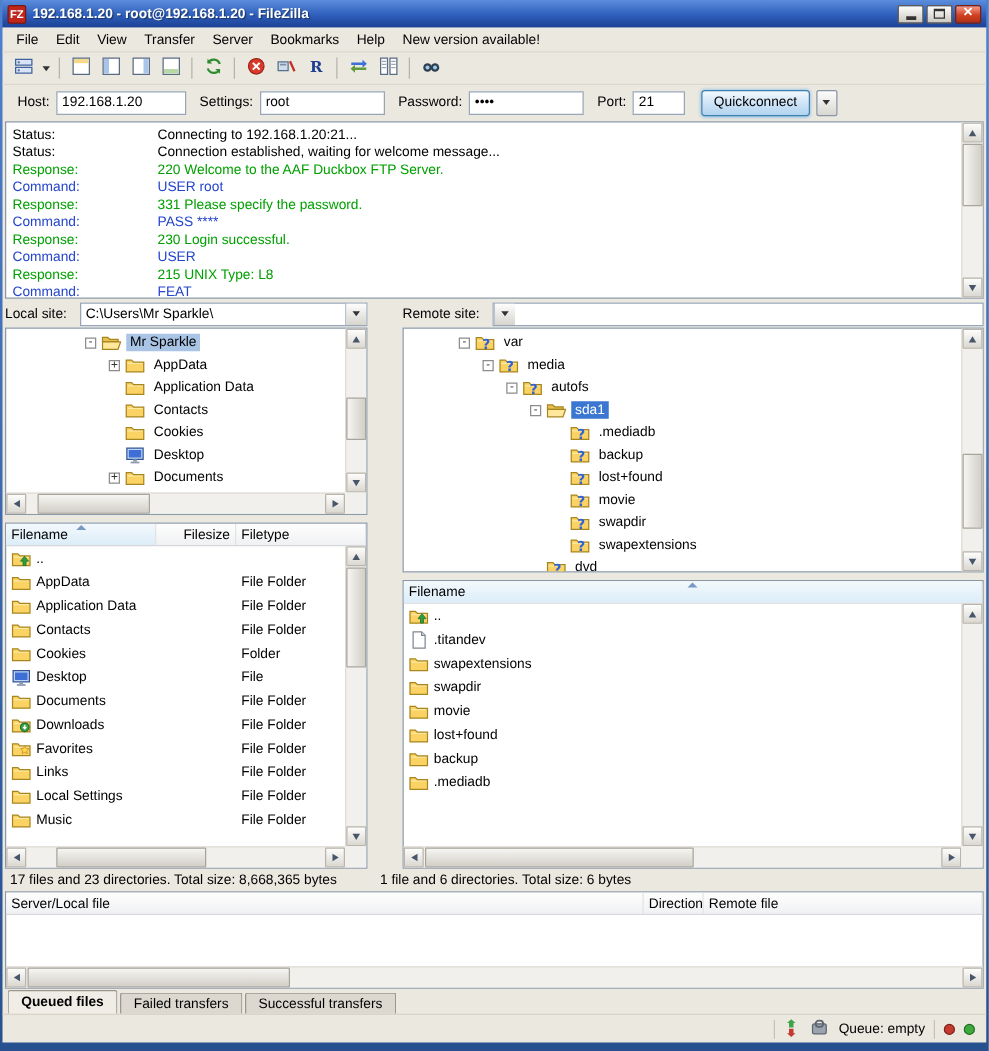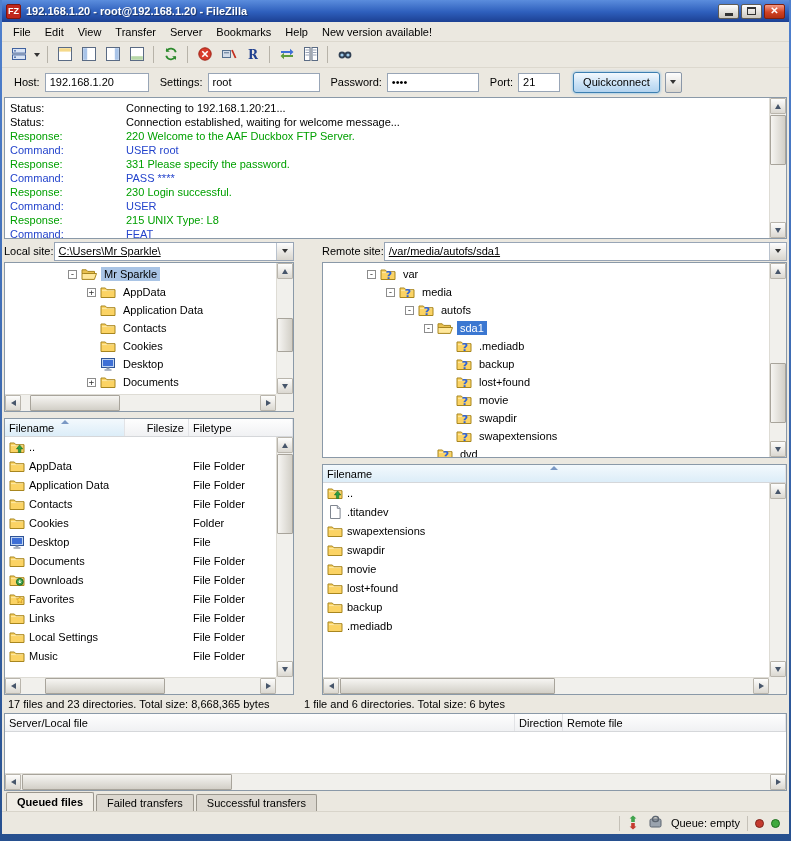--- a/index.html
+++ b/index.html
@@ -32,21 +32,21 @@
   .toolbar { height:26px; flex:none; display:flex; align-items:center; padding-left:5px; gap:1px; border-bottom:1px solid #dcd8ce; }
   .tb-btn { width:23px; height:22px; display:flex; align-items:center; justify-content:center; border-radius:2px; flex:none; }
   .tb-dd { width:11px; height:22px; display:flex; align-items:center; justify-content:center; flex:none; }
   .tb-sep { width:1px; height:17px; background:#b7b3a9; margin:0 4px; flex:none; }
   .dd-arrow { width:0; height:0; border-left:3.5px solid transparent; border-right:3.5px solid transparent; border-top:4px solid #333; }
 
   
   .qc { height:28px; flex:none; display:flex; align-items:center; padding:0 6px; gap:5px; }
   .qc label { margin-left:6px; white-space:nowrap; }
   .field { height:19px; border:1px solid #98a5b6; background:#fff; font:11px "Liberation Sans",sans-serif; padding:0 4px; }
-  .f-host{width:104px}.f-user{width:112px}.f-pass{width:92px}.f-port{width:42px}
+  .f-host{width:104px}.f-user{width:100px}.f-pass{width:92px}.f-port{width:42px}
   .qc-btn { height:21px; padding:0 9px; margin-left:8px; font:11px "Liberation Sans",sans-serif;
             background:linear-gradient(#f3f9fe,#cbe2f6 55%,#b2d3ef); border:1px solid #3c7fb1; border-radius:3px;
             box-shadow:0 0 3px #6fb3e8; }
   .qc-dd { width:17px; height:21px; background:linear-gradient(#fdfdfd,#dad7d0); border:1px solid #8a97a8;
            border-radius:2px; display:flex; align-items:center; justify-content:center; }
 
   
   .pane { position:relative; background:#fff; border:1px solid #8a99a8; }
   .pane-inner { position:absolute; top:0; left:0; right:0; bottom:0; overflow:hidden; }
   .pane-inner.hasv { right:17px; }
@@ -73,22 +73,22 @@
   #log-inner { padding:3px 0 0 5px; }
   .log-row { height:14px; line-height:14px; white-space:nowrap; }
   .log-label { display:inline-block; width:116px; }
   .t-status{color:#000} .t-command{color:#2444cc} .t-response{color:#00a000}
 
   
   .main { flex:1; min-height:0; display:flex; padding:0 2px; }
   .col-left { width:290px; flex:none; display:flex; flex-direction:column; }
   .vsplit { width:4px; flex:none; }
   .col-right { flex:1; min-width:0; display:flex; flex-direction:column;padding-left:24px; }
-  .site-row { height:22px; flex:none; display:flex; align-items:center; gap:0; }
-  .combo { flex:1; height:19px; min-width:0; border:1px solid #98a5b6; background:#fff; display:flex; align-items:center;text-decoration:underline; }
+  .site-row { height:22px; flex:none; display:flex; align-items:center; gap:10px; }
+  .combo { flex:1; height:19px; min-width:0; border:1px solid #98a5b6; background:#fff; display:flex; align-items:center; }
   .combo-text { flex:1; padding:0 4px; white-space:nowrap; overflow:hidden; }
   .combo-btn { width:17px; height:100%; border-left:1px solid #b9c2cd; background:linear-gradient(#fdfdfd,#d8d5ce);
                display:flex; align-items:center; justify-content:center; flex:none; }
   #local-tree-pane { height:150px; flex:none; }
   #remote-tree-pane { height:196px; flex:none; }
   .hsplit { height:6px; flex:none; }
   .list-pane { flex:1; min-height:0; }
 
   .tree-content { padding-top:2px; }
   .tree-row { height:18px; display:flex; align-items:center; white-space:nowrap; }
@@ -626,21 +626,20 @@
               <div class="thumb" style="left: 40px; width: 120px;"></div>
             </div>
             <div class="sb-corner"></div>
           </div>
       </div>
       <div class="vsplit"></div>
       <div class="col-right">
         <div class="site-row">
           <span class="site-label">Remote site:</span>
           <div class="combo">
-            <span class="combo-text">/var/media/autofs/sda1</span>
             <span class="combo-btn">
                 <i class="tri-dn-sm"></i>
               </span>
           </div>
         </div>
         <div class="pane" id="remote-tree-pane">
           <div class="pane-inner hasv tree-content" id="remote-tree-content">
               <div class="tree-row" style="padding-left: 44px;">
                 <span class="expander">-</span>
                 <span class="ficon">

